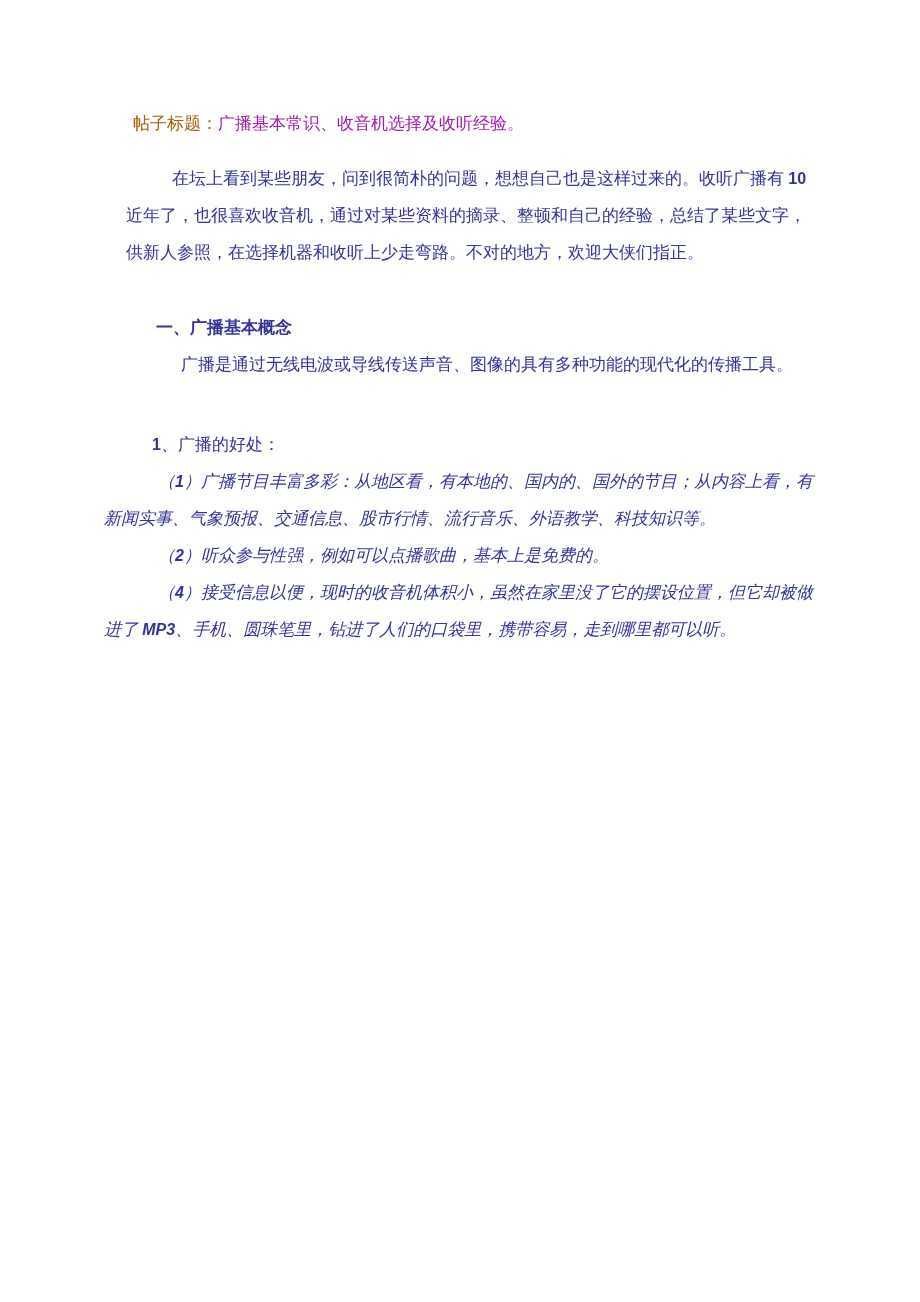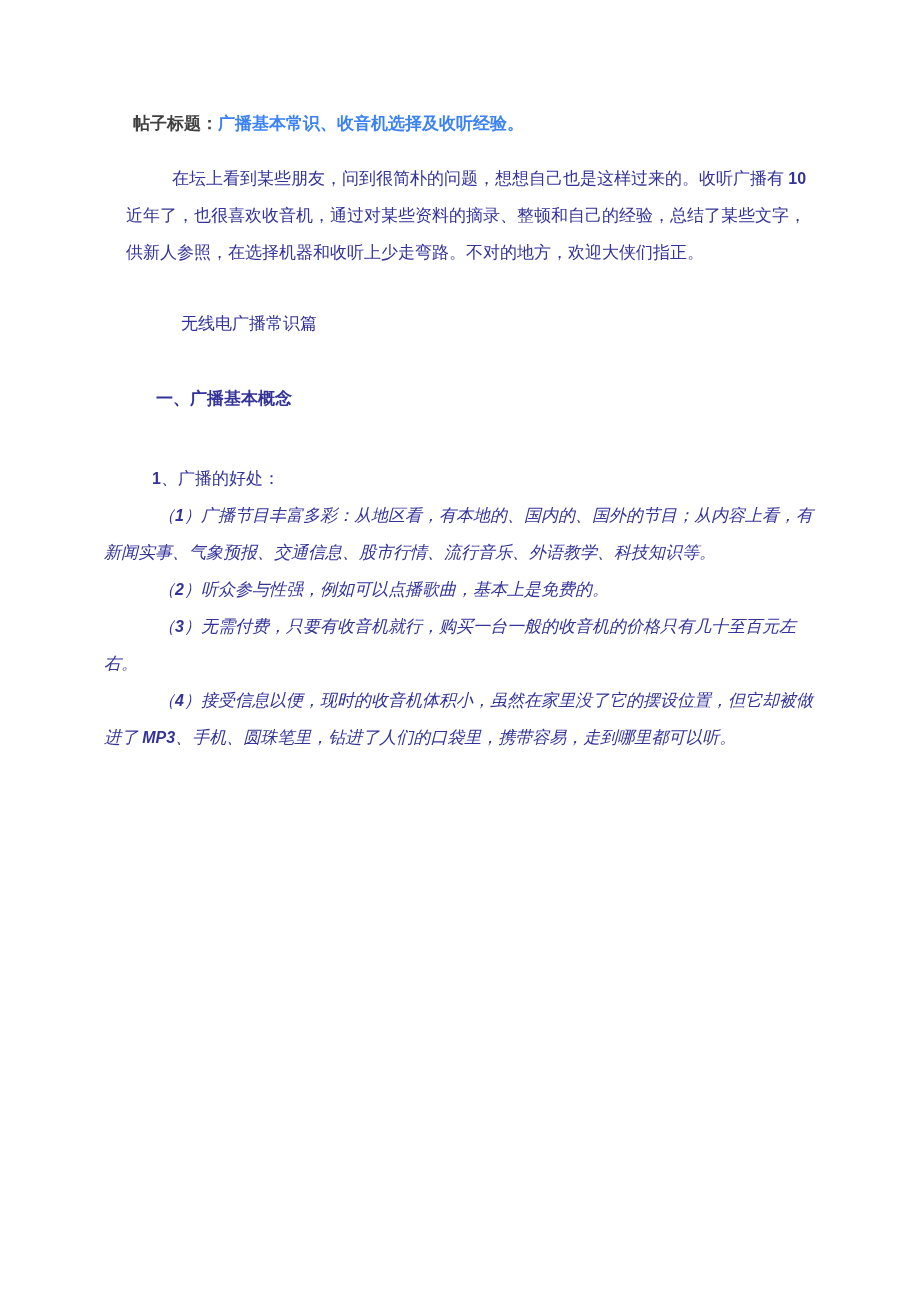--- a/index.html
+++ b/index.html
@@ -18,26 +18,25 @@
     font-size: 17px;
     color: #333399;
     line-height: 37px;
   }
   
   .label-line {
     line-height: 28px;
     margin-left: 29px;
   }
   .label {
-    color: #404040;
-    font-weight: bold;
+    color: #a16207;
+    font-weight: normal;
   }
   .title-text {
-    color: #3b82f6;
-    font-weight: bold;
+    color: #a21caf;
   }
   .post-title-line { margin-bottom: 22px; }
   .info-line { margin-bottom: 0; }
   
   .intro {
     margin: 12px 0 0 22px;
     text-indent: 46px;
   }
   
   .section-title {
@@ -69,26 +68,25 @@
 <body>
 
 <div class="page">
   <div class="content">
 
     <p class="label-line post-title-line"><span class="label">帖子标题：</span><span class="title-text">广播基本常识、收音机选择及收听经验。</span></p>
 
 
     <p class="intro latin-bold">在坛上看到某些朋友，问到很简朴的问题，想想自己也是这样过来的。收听广播有 <b>10</b> 近年了，也很喜欢收音机，通过对某些资料的摘录、整顿和自己的经验，总结了某些文字，供新人参照，在选择机器和收听上少走弯路。不对的地方，欢迎大侠们指正。</p>
 
-    <p class="section-title">无线电广播常识篇</p>
 
     <p class="h2">一、广播基本概念</p>
 
+    <p class="definition">广播是通过无线电波或导线传送声音、图像的具有多种功能的现代化的传播工具。</p>
 
     <p class="h3 latin-bold"><b>1</b>、广播的好处：</p>
 
     <p class="benefit latin-bold">（<b>1</b>）广播节目丰富多彩：从地区看，有本地的、国内的、国外的节目；从内容上看，有新闻实事、气象预报、交通信息、股市行情、流行音乐、外语教学、科技知识等。</p>
     <p class="benefit latin-bold">（<b>2</b>）听众参与性强，例如可以点播歌曲，基本上是免费的。</p>
-    <p class="benefit latin-bold">（<b>3</b>）无需付费，只要有收音机就行，购买一台一般的收音机的价格只有几十至百元左右。</p>
     <p class="benefit latin-bold">（<b>4</b>）接受信息以便，现时的收音机体积小，虽然在家里没了它的摆设位置，但它却被做进了 <b>MP3</b>、手机、圆珠笔里，钻进了人们的口袋里，携带容易，走到哪里都可以听。</p>
 
   </div>
 </div>
 
 </body></html>

